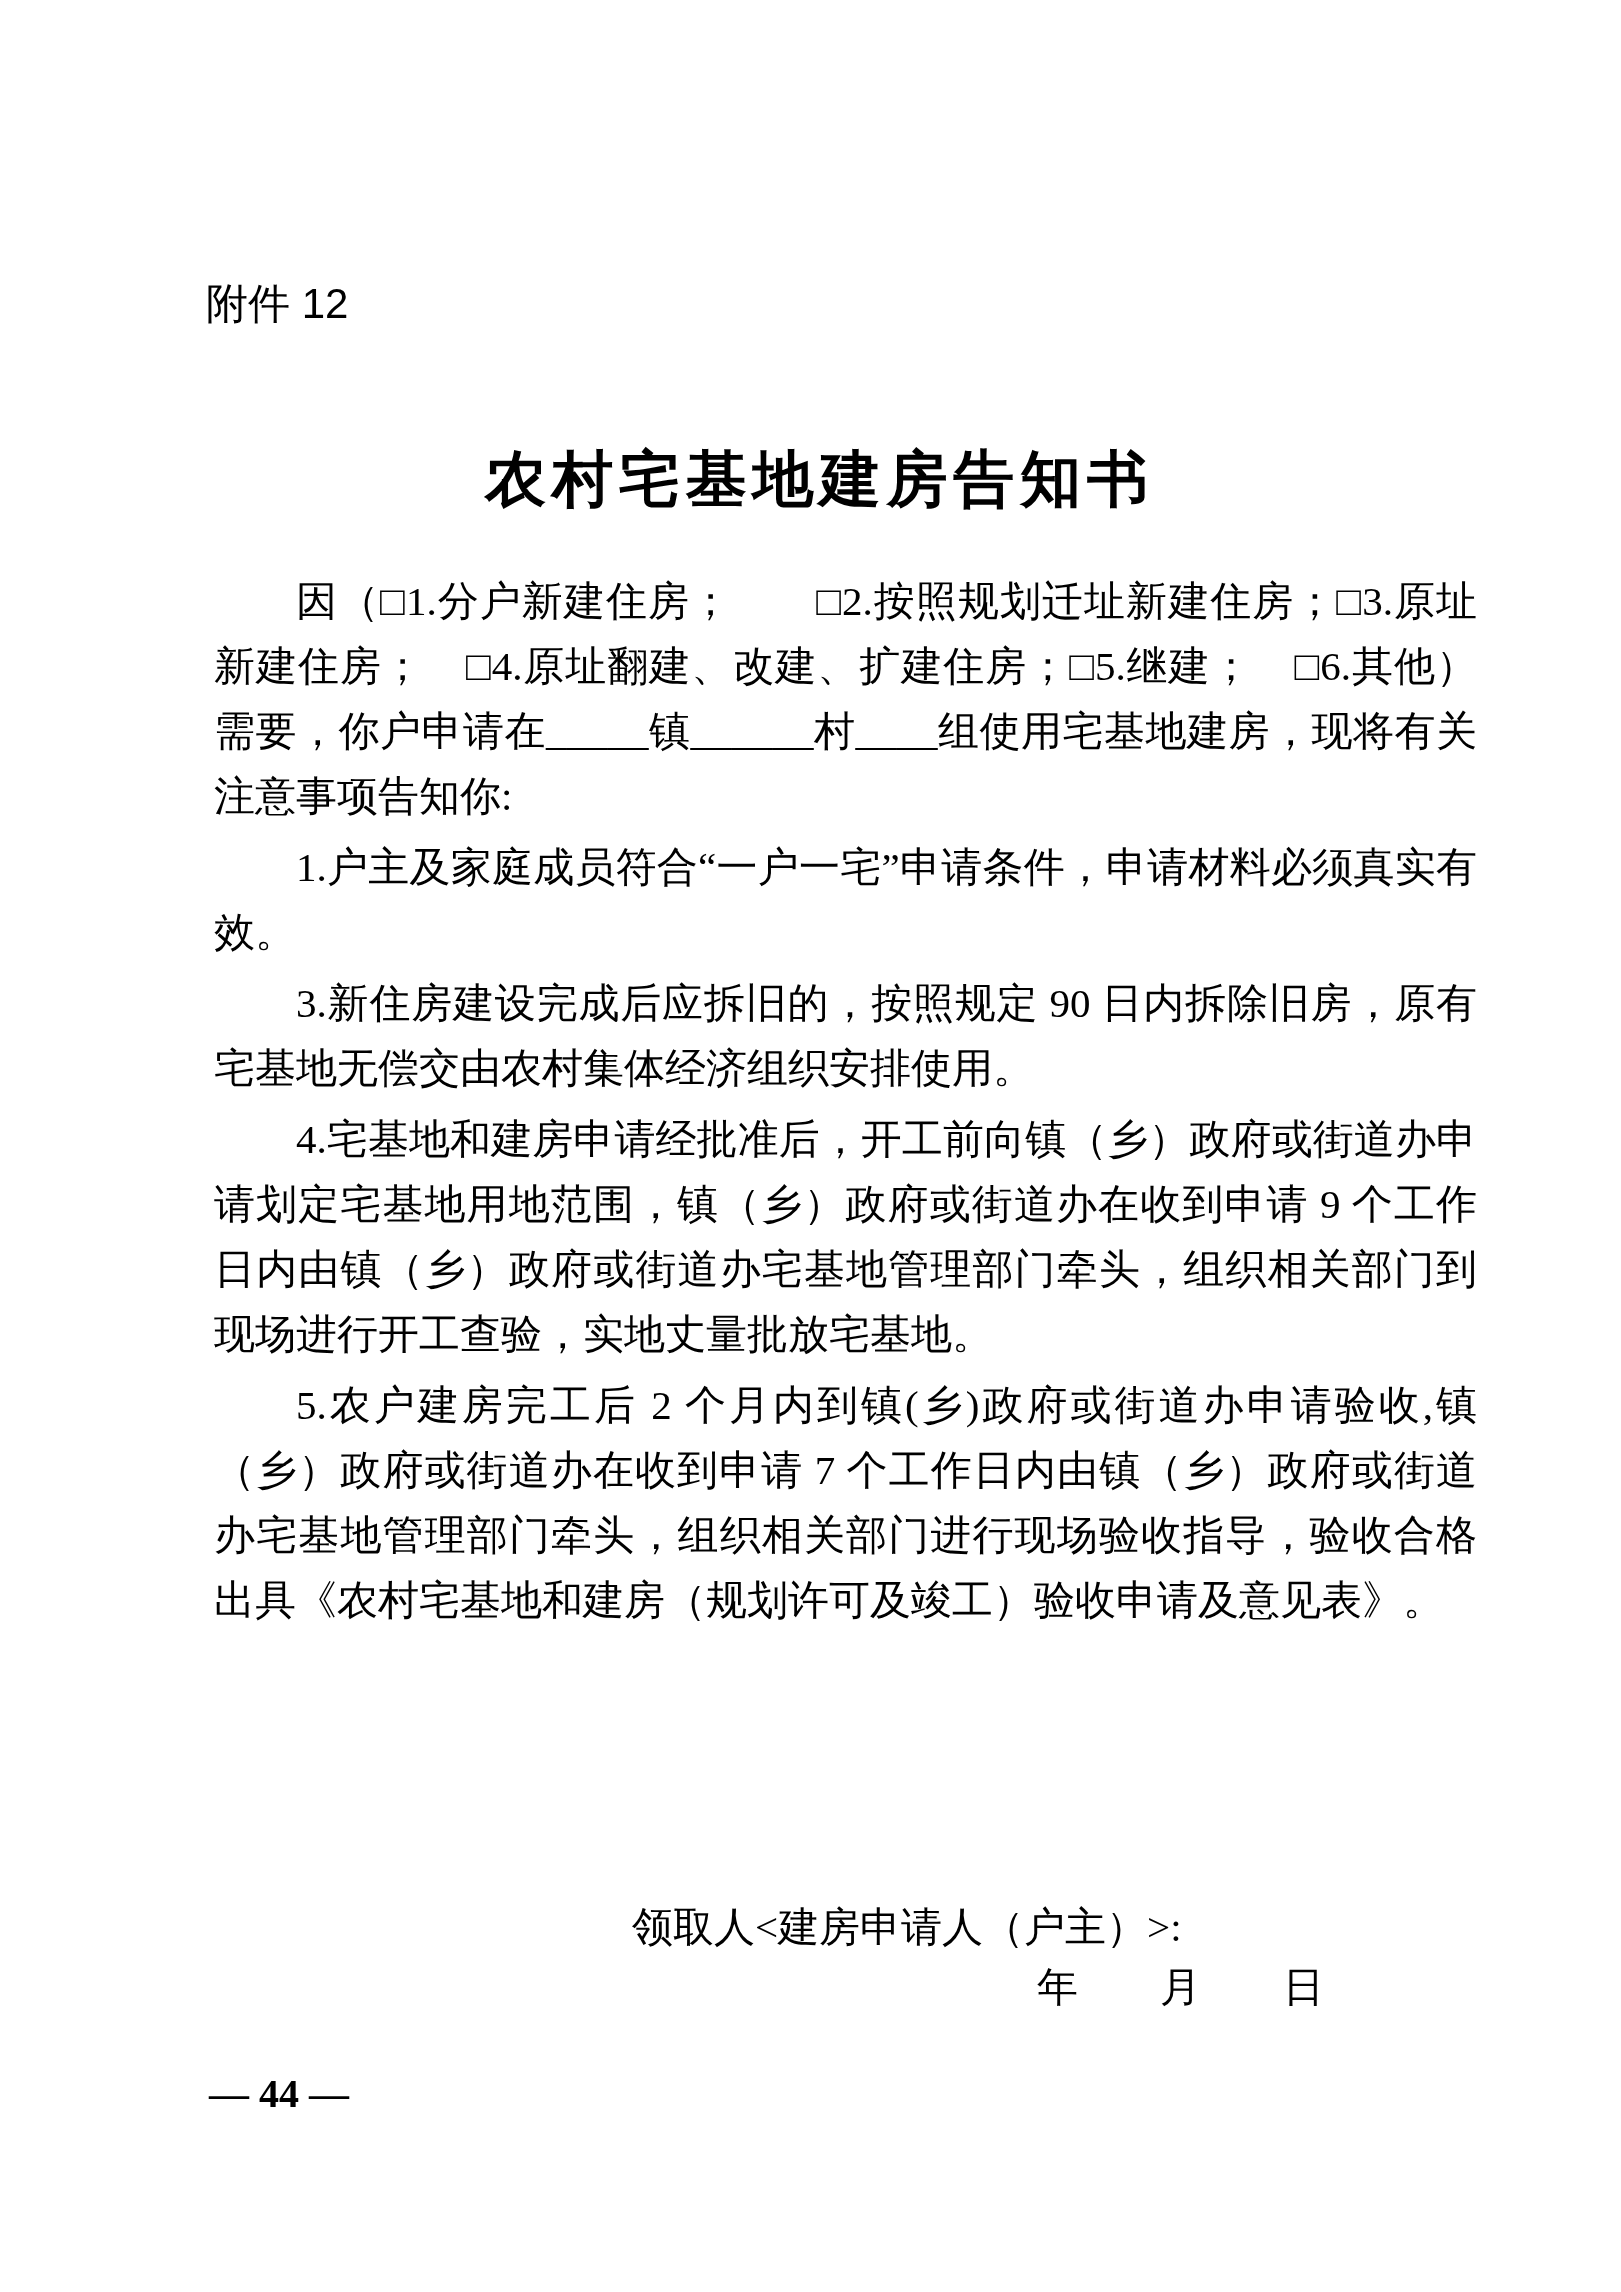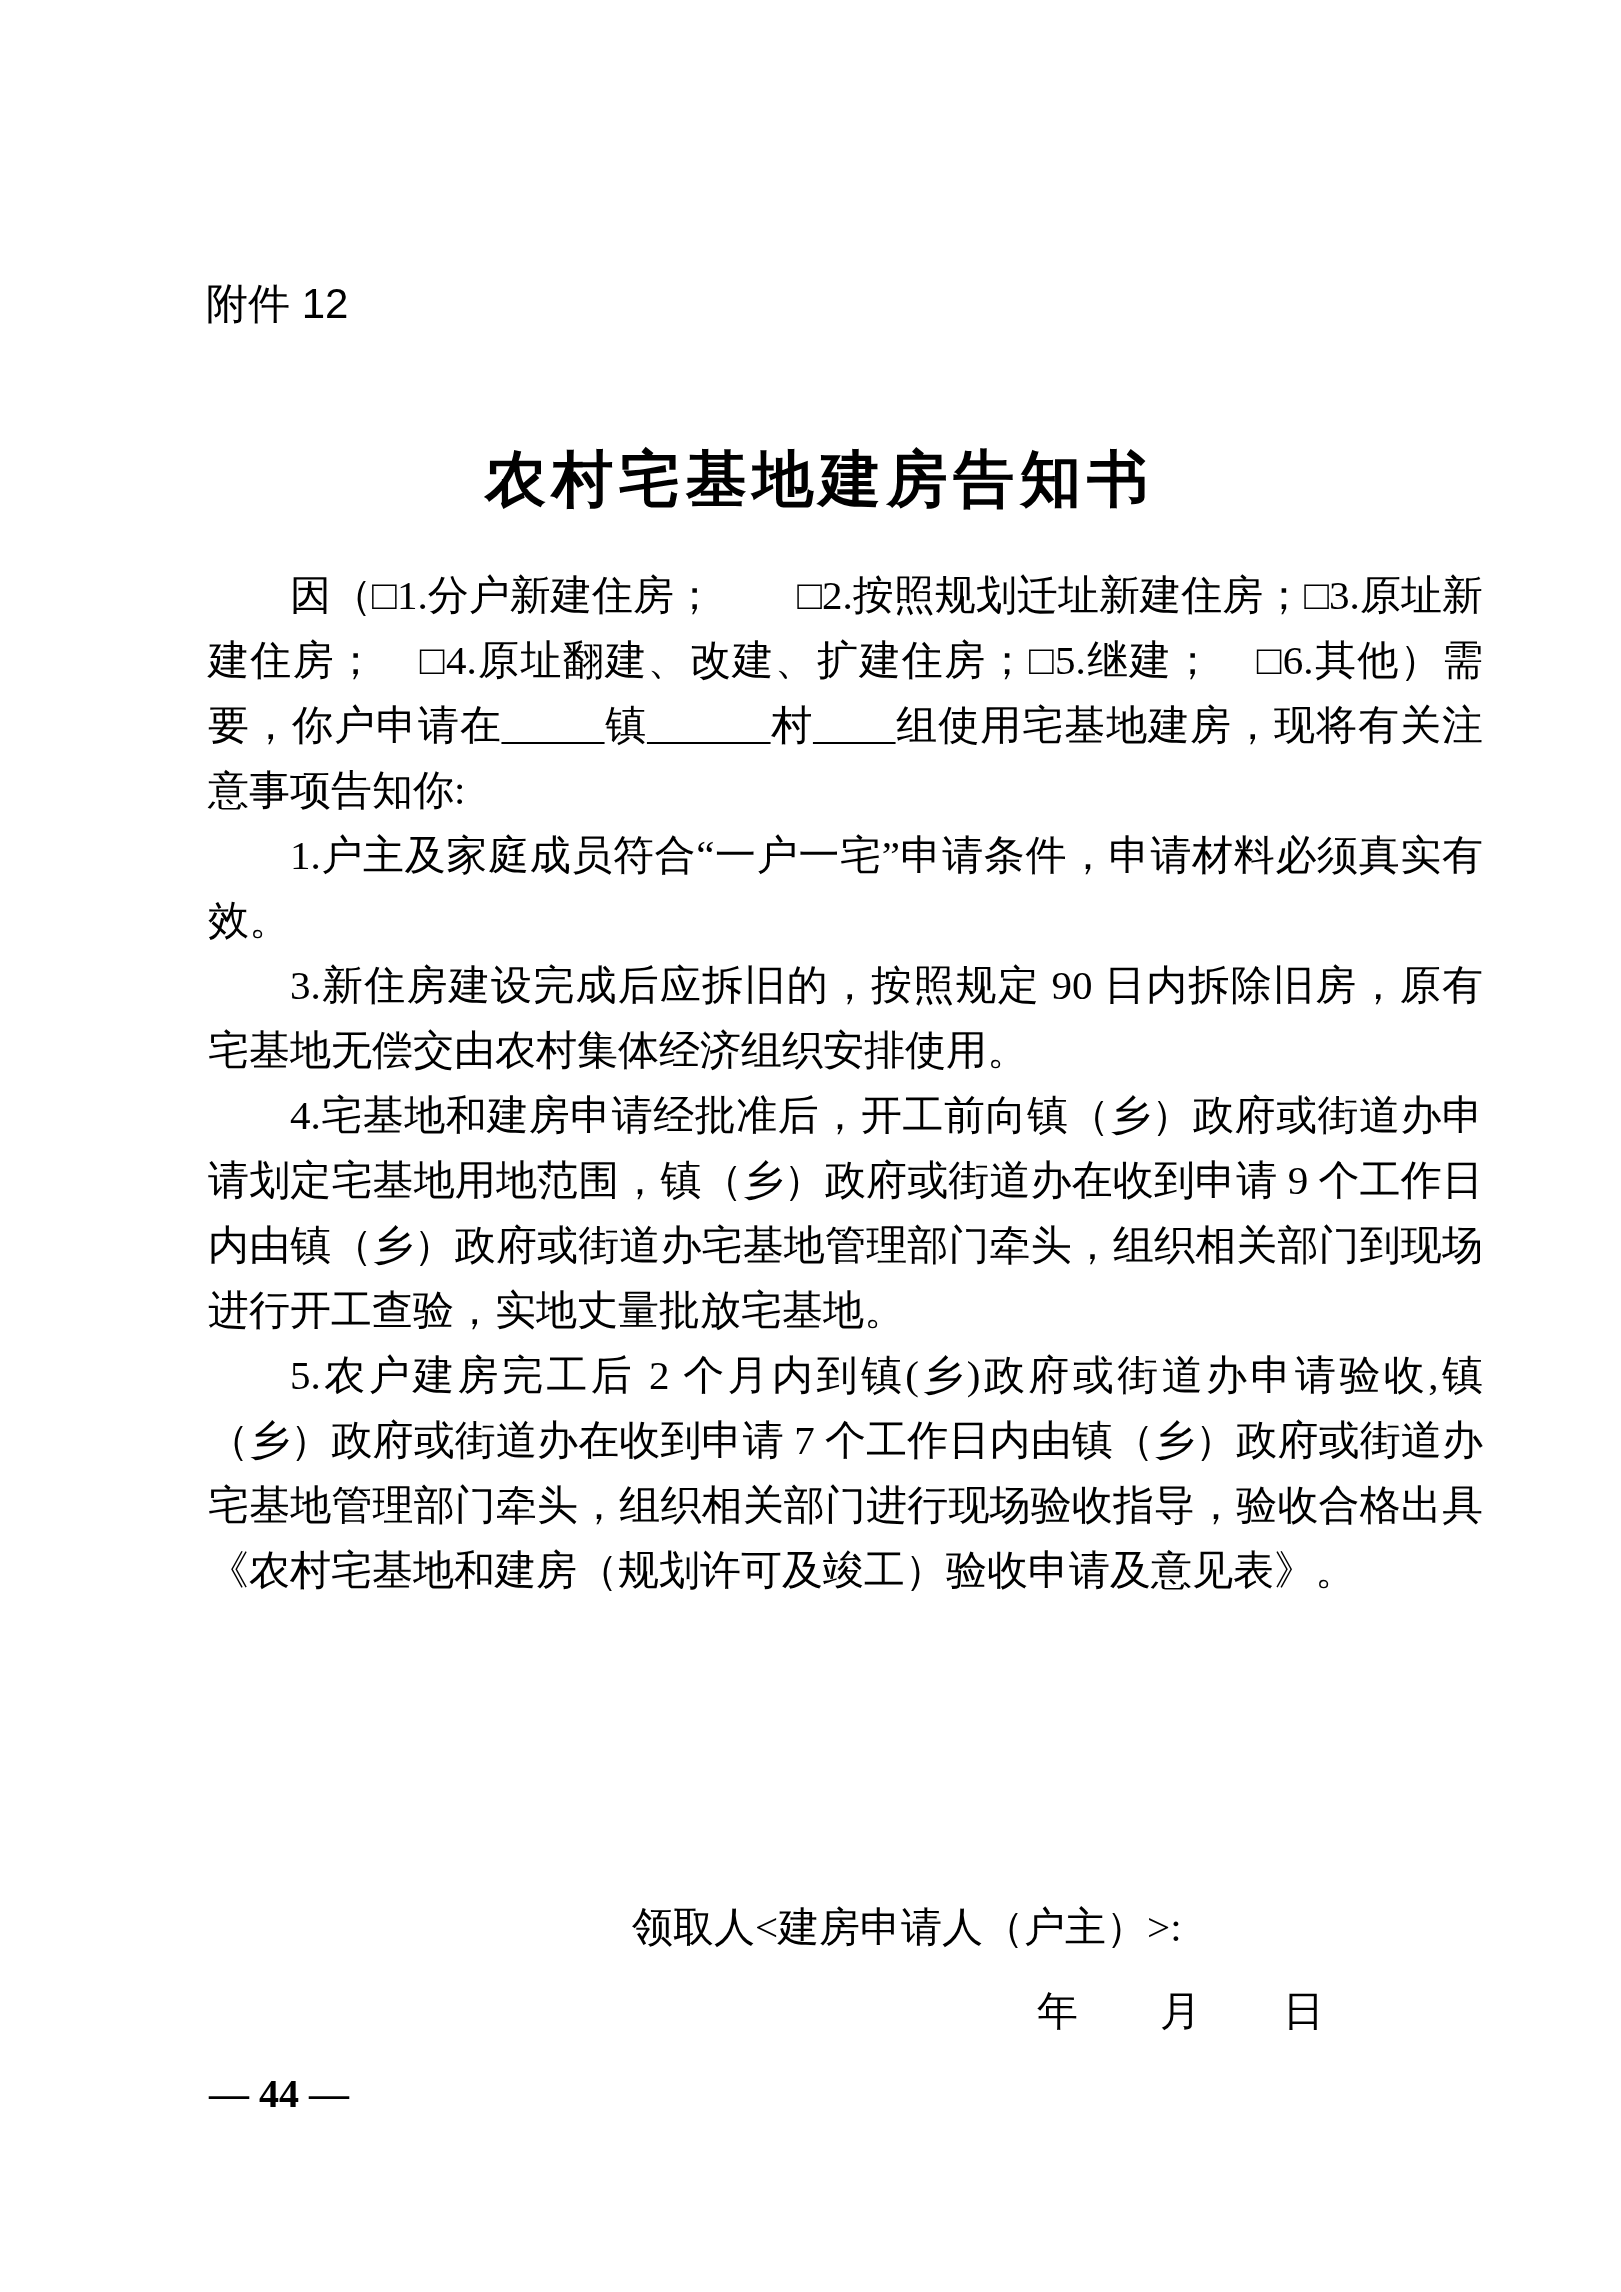--- a/index.html
+++ b/index.html
@@ -44,42 +44,41 @@
     left: 208px;
     top: 563px;
     width: 1275px;
     font-size: 41px;
     line-height: 65px;
     text-align: justify;
     text-justify: inter-character;
     font-family: "Liberation Serif", serif;
   }
   .body-text p {
-    margin: 0;
+    margin: 6px;
     padding: 0;
     text-indent: 82px;
   }
   .signature-line {
     position: absolute;
     left: 632px;
     top: 1898px;
     font-size: 41px;
     line-height: 59px;
     white-space: nowrap;
     font-family: "Liberation Serif", serif;
   }
   .date-line {
     position: absolute;
     left: 1037px;
     top: 1960px;
     font-size: 41px;
     line-height: 55px;
     white-space: nowrap;
     font-family: "Liberation Serif", serif;
-    margin-top: 24px;
   }
   .copies-note {
     position: absolute;
     left: 208px;
     top: 2005px;
     font-size: 34px;
     letter-spacing: -2px;
     line-height: 49px;
     white-space: nowrap;
     font-family: "Liberation Serif", serif;

